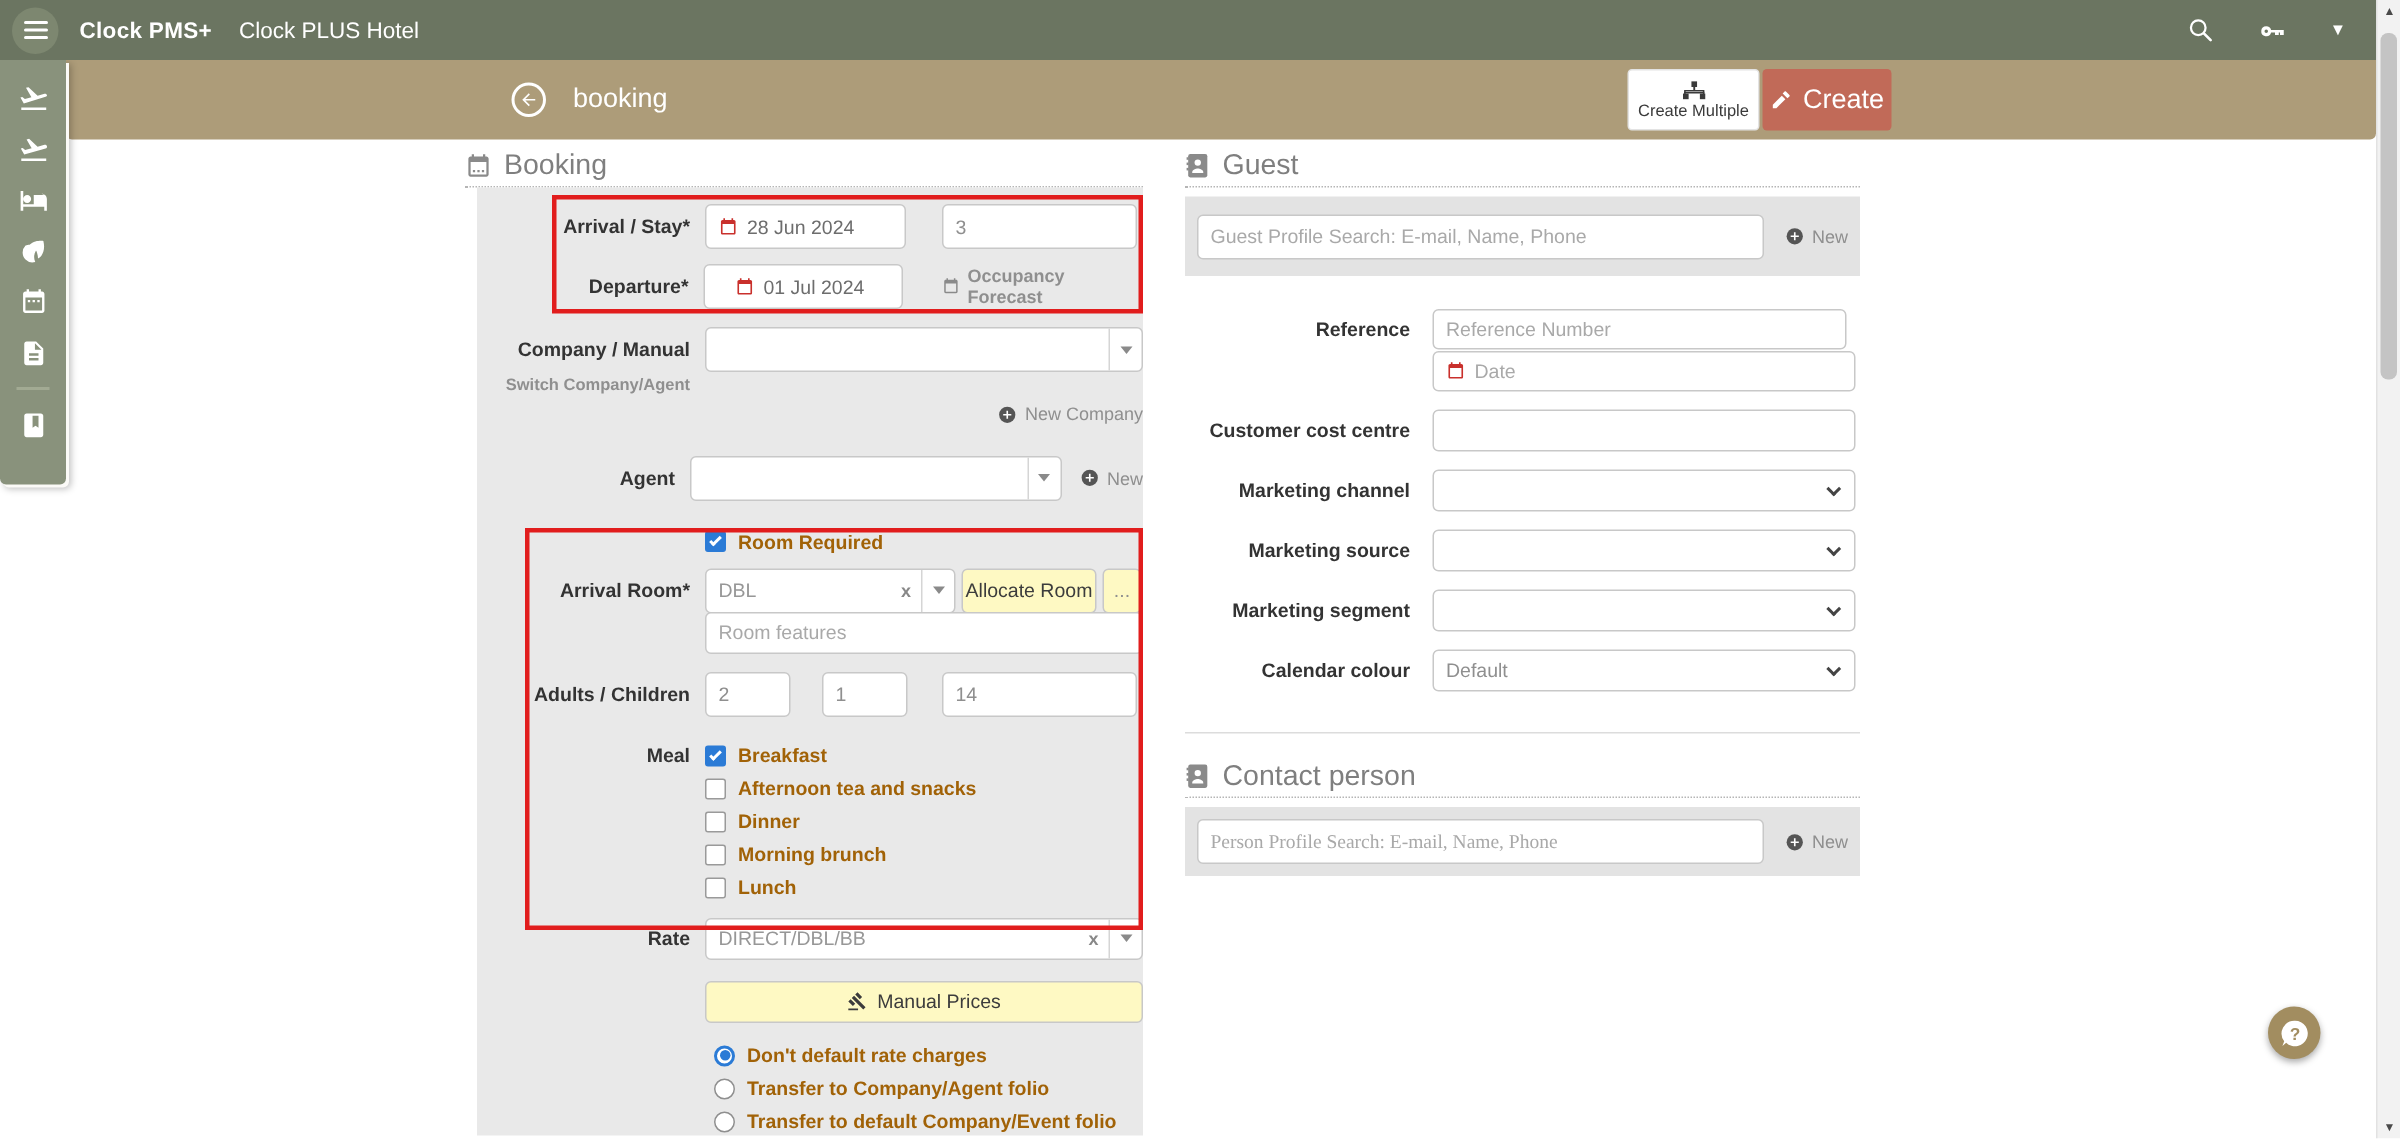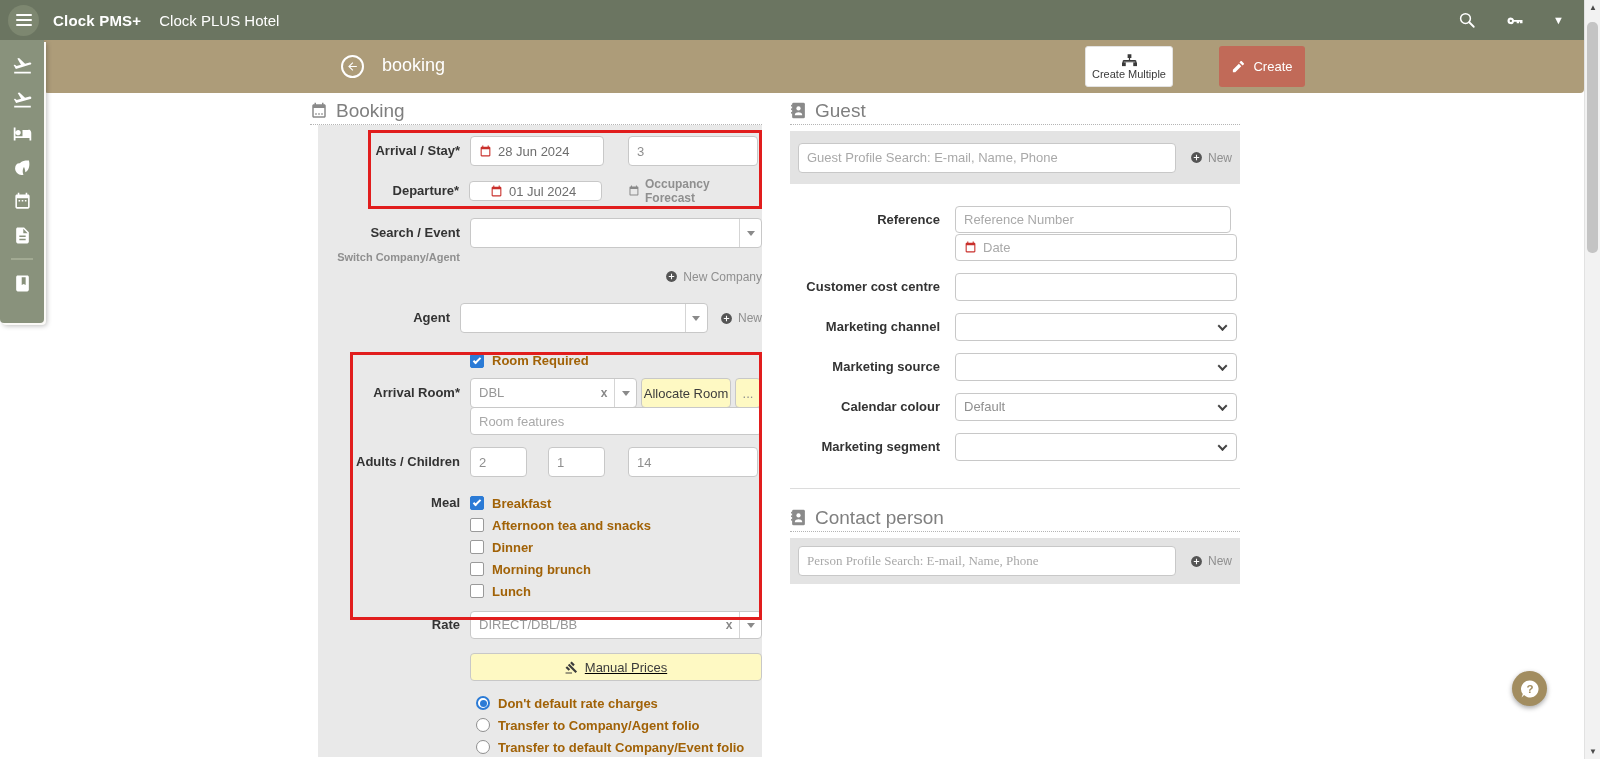--- a/index.html
+++ b/index.html
@@ -33,21 +33,21 @@
              border-radius:0 0 4px 4px; z-index:20; }
   .back-btn { position:absolute; left:297px; top:15px; width:23px; height:23px; border:2px solid #fff;
               border-radius:50%; display:flex; align-items:center; justify-content:center; cursor:pointer; }
   .page-title { position:absolute; left:338px; top:15px; color:#fff; font-size:18px; font-weight:500; }
   .btn-create-multiple { position:absolute; left:1041px; top:6px; width:88px; height:41px; background:#fff;
               border:1px solid #e3e3e3; border-radius:3px; display:flex; flex-direction:column;
               align-items:center; justify-content:center; cursor:pointer; }
   .btn-create-multiple .lbl { font-size:11px; color:#3a3a3a; margin-top:1px; }
   .btn-create { position:absolute; left:1131px; top:6px; width:86px; height:41px; background:#c16a58;
               border-radius:3px; display:flex; align-items:center; justify-content:center; gap:7px;
-              color:#fff; font-size:13px; cursor:pointer;margin-left:44px; }
+              color:#fff; font-size:18px; cursor:pointer; }
 
   
   .section { position:absolute; top:100px; }
   .sec-head { display:flex; align-items:center; gap:8px; height:25px; border-bottom:1px dotted #b5b5b5;
               padding-bottom:3px; }
   .sec-title { font-size:19px; color:#7f7f7f; }
 
   
   .booking-sec { left:310px; width:452px; }
   .bpanel { margin-left:8px; width:444px; height:632px; background:#e9e9e9; padding-top:11px; overflow:hidden;
@@ -233,38 +233,38 @@
             </svg>
           <span>28 Jun 2024</span>
         </div>
         <input class="ipt" style="width: 130px; height: 30px; margin-left: 24px;" value="3">
       </div>
     </div>
 
     <div class="row" style="margin-top:10px;">
       <div class="lblc lh30">Departure*</div>
       <div class="flds">
-        <div class="dateipt" style="width:134px;height:20px;padding-left:20px;">
+        <div class="dateipt" style="width:134px;height:30px;padding-left:20px;">
           <svg width="13" height="13" viewBox="0 0 24 24" fill="#c9302c">
               <path d="M19 3h-1V1h-2v2H8V1H6v2H5c-1.11 0-2 .9-2 2v14c0 1.1.89 2 2 2h14c1.1 0 2-.9 2-2V5c0-1.1-.9-2-2-2zm0 16H5V8h14v11z"></path>
             </svg>
           <span>01 Jul 2024</span>
         </div>
         <span class="grey-link bold-link" style="margin-left:26px;font-size:12px;">
           <svg width="12" height="12" viewBox="0 0 24 24" fill="#8a8a8a">
               <path d="M19 3h-1V1h-2v2H8V1H6v2H5c-1.11 0-2 .9-2 2v14c0 1.1.89 2 2 2h14c1.1 0 2-.9 2-2V5c0-1.1-.9-2-2-2zm0 16H5V8h14v11z"></path>
             </svg>
           <span>Occupancy Forecast</span>
         </span>
       </div>
     </div>
 
     <div class="row" style="margin-top:12px;">
       <div class="lblc">
-        <div style="line-height:30px;">Search / Event</div>
+        <div style="line-height:30px;">Company / Manual</div>
         <div class="grey-link" style="font-size:11px;justify-content:flex-end;display:flex;margin-top:3px;">Switch Company/Agent</div>
       </div>
       <div class="flds" style="align-items:flex-start;">
         <div class="combo" style="width:292px;">
           <span class="val"></span>
           <span class="caretcell">
               <i class="tri"></i>
             </span>
         </div>
       </div>
@@ -373,21 +373,21 @@
         <div class="combo" style="width:292px;height:28px;">
           <span class="val" style="line-height:26px;">DIRECT/DBL/BB</span>
           <span class="clr" style="line-height:26px;">x</span>
           <span class="caretcell">
               <i class="tri"></i>
             </span>
         </div>
       </div>
     </div>
 
-    <div class="row" style="margin-top:14px;text-decoration:underline;">
+    <div class="row" style="margin-top:14px;">
       <div class="lblc"></div>
       <div class="flds">
         <div class="btn-white" style="width:292px;height:28px;gap:7px;">
           <svg width="13" height="13" viewBox="0 0 24 24" fill="#3c3c3c">
               <path d="M1 21h12v2H1zM5.24 8.07l2.83-2.83 14.14 14.14-2.83 2.83zM12.32 1l5.66 5.66-2.83 2.83-5.66-5.66zM3.83 9.48l5.66 5.66-2.83 2.83L1 12.31z"></path>
             </svg>
           <span>Manual Prices</span>
         </div>
       </div>
     </div>
@@ -473,34 +473,34 @@
     <div class="glbl" style="line-height:28px;">Marketing source</div>
     <div class="gfld">
         <div class="selbox" style="width:282px;height:28px;">
           <span class="sval"></span>
           <i class="chev"></i>
         </div>
       </div>
   </div>
 
   <div class="grow">
+    <div class="glbl" style="line-height:28px;">Marketing segment</div>
+    <div class="gfld">
+        <div class="selbox" style="width:282px;height:28px;">
+          <span class="sval"></span>
+          <i class="chev"></i>
+        </div>
+      </div>
+  </div>
+
+  <div class="grow">
     <div class="glbl" style="line-height:28px;">Calendar colour</div>
     <div class="gfld">
         <div class="selbox" style="width:282px;height:28px;">
           <span class="sval">Default</span>
-          <i class="chev"></i>
-        </div>
-      </div>
-  </div>
-
-  <div class="grow">
-    <div class="glbl" style="line-height:28px;">Marketing segment</div>
-    <div class="gfld">
-        <div class="selbox" style="width:282px;height:28px;">
-          <span class="sval"></span>
           <i class="chev"></i>
         </div>
       </div>
   </div>
 
   <div class="divider"></div>
 
   <div class="sec-head" style="margin-top:18px;">
     <svg width="17" height="17" viewBox="0 0 24 24">
         <rect x="3" y="1" width="18" height="22" rx="2" fill="#8a8a8a"></rect>

